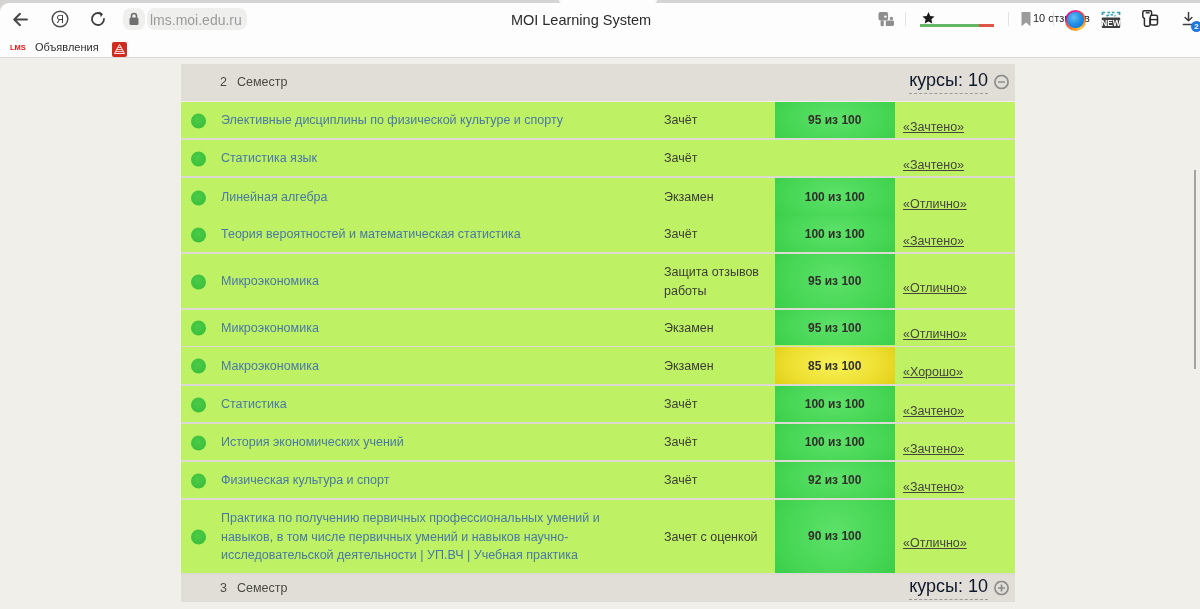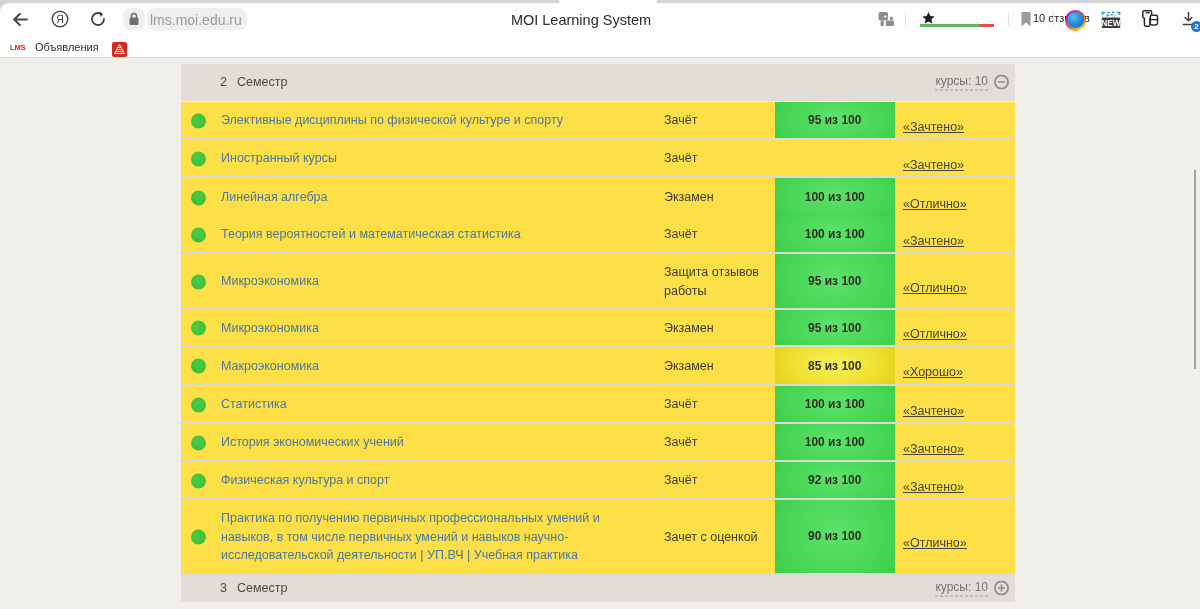--- a/index.html
+++ b/index.html
@@ -23,24 +23,24 @@
   #bookmarks { position:absolute; left:0; top:36px; width:1200px; height:22px; background:#fdfdfd; border-bottom:1px solid #dbdad8; }
   .bm-label { position:absolute; top:5px; font-size:11px; color:#2e2e2e; }
 
   
   #page { position:absolute; left:0; top:59px; width:1200px; height:550px; background:#f1efe9; }
   #content { position:absolute; left:181px; top:0; width:834px; }
 
   .semhead { position:absolute; left:0; width:834px; background:#e1ded7; color:#4a4a44; font-size:12.5px; }
   .semhead .num { position:absolute; left:39px; top:50%; transform:translateY(-50%); }
   .semhead .name { position:absolute; left:56px; top:50%; transform:translateY(-50%); }
-  .kursy { position:absolute; right:27px; top:50%; transform:translateY(-50%); font-size:12px; color:#737373; border-bottom:1.5px dashed #9a9a9a; padding-bottom:2px; }
+  .kursy { position:absolute; right:27px; top:50%; transform:translateY(-50%); font-size:18px; color:#0f172a; border-bottom:1.5px dashed #9a9a9a; padding-bottom:2px; }
   .circbtn { position:absolute; right:6px; top:50%; transform:translateY(-50%); width:15px; height:15px; }
 
-  .row { position:absolute; left:0; width:834px; background:#fde047; }
+  .row { position:absolute; left:0; width:834px; background:#bef264; }
   .row .sep { position:absolute; left:0; bottom:0; width:834px; height:1.2px; background:#dcdad2; }
   .dot { position:absolute; left:10px; top:50%; transform:translateY(-50%); width:15px; height:15px; border-radius:50%; background:radial-gradient(circle at 45% 40%, #4acc49 0%, #3bbd3a 85%); }
   .cname { position:absolute; left:40px; top:0; height:100%; width:410px; display:flex; align-items:center; font-size:12.5px; color:#4a78a4; line-height:18.6px; }
   .cexam { position:absolute; left:483px; top:0; height:100%; width:108px; display:flex; align-items:center; font-size:12.5px; color:#3d3d37; line-height:18.6px; }
   .cbadge { position:absolute; left:593.5px; top:0.3px; width:120.5px; height:calc(100% - 1.9px); display:flex; align-items:center; justify-content:center; font-size:12px; font-weight:700; color:#30302a; }
   .badge-green { background:radial-gradient(ellipse 75% 125% at 50% 45%, #5de169 0%, #48d756 50%, #37cc45 90%); }
   .badge-silver { background:radial-gradient(ellipse 75% 125% at 50% 45%, #f7f7f7 0%, #e6e6e6 50%, #c2c2c2 95%);margin-top:36px; }
   .badge-yellow { background:radial-gradient(ellipse 75% 125% at 50% 45%, #f8f158 0%, #eedf31 50%, #ddc90e 90%); }
   .cgrade { position:absolute; left:722px; top:6px; height:100%; width:112px; display:flex; align-items:center; font-size:12.5px; color:#45453f;text-decoration:underline; }
 
@@ -161,21 +161,21 @@
     <div class="row" style="left:181px; top:42.5px; height:38px;">
     <span class="dot"></span>
     <div class="cname">Элективные дисциплины по физической культуре и спорту</div>
     <div class="cexam">Зачёт</div>
     <div class="cbadge badge-green">95 из 100</div>
     <div class="cgrade">«Зачтено»</div>
     <div class="sep"></div>
   </div>
   <div class="row" style="left:181px; top:80.5px; height:38px;">
     <span class="dot"></span>
-    <div class="cname">Иностранный курсы</div>
+    <div class="cname">Статистика язык</div>
     <div class="cexam">Зачёт</div>
     <div class="cbadge badge-silver">64 из 100</div>
     <div class="cgrade">«Зачтено»</div>
     <div class="sep"></div>
   </div>
   <div class="row" style="left:181px; top:118.5px; height:40px;">
     <span class="dot"></span>
     <div class="cname">Линейная алгебра</div>
     <div class="cexam">Экзамен</div>
     <div class="cbadge badge-green">100 из 100</div>

